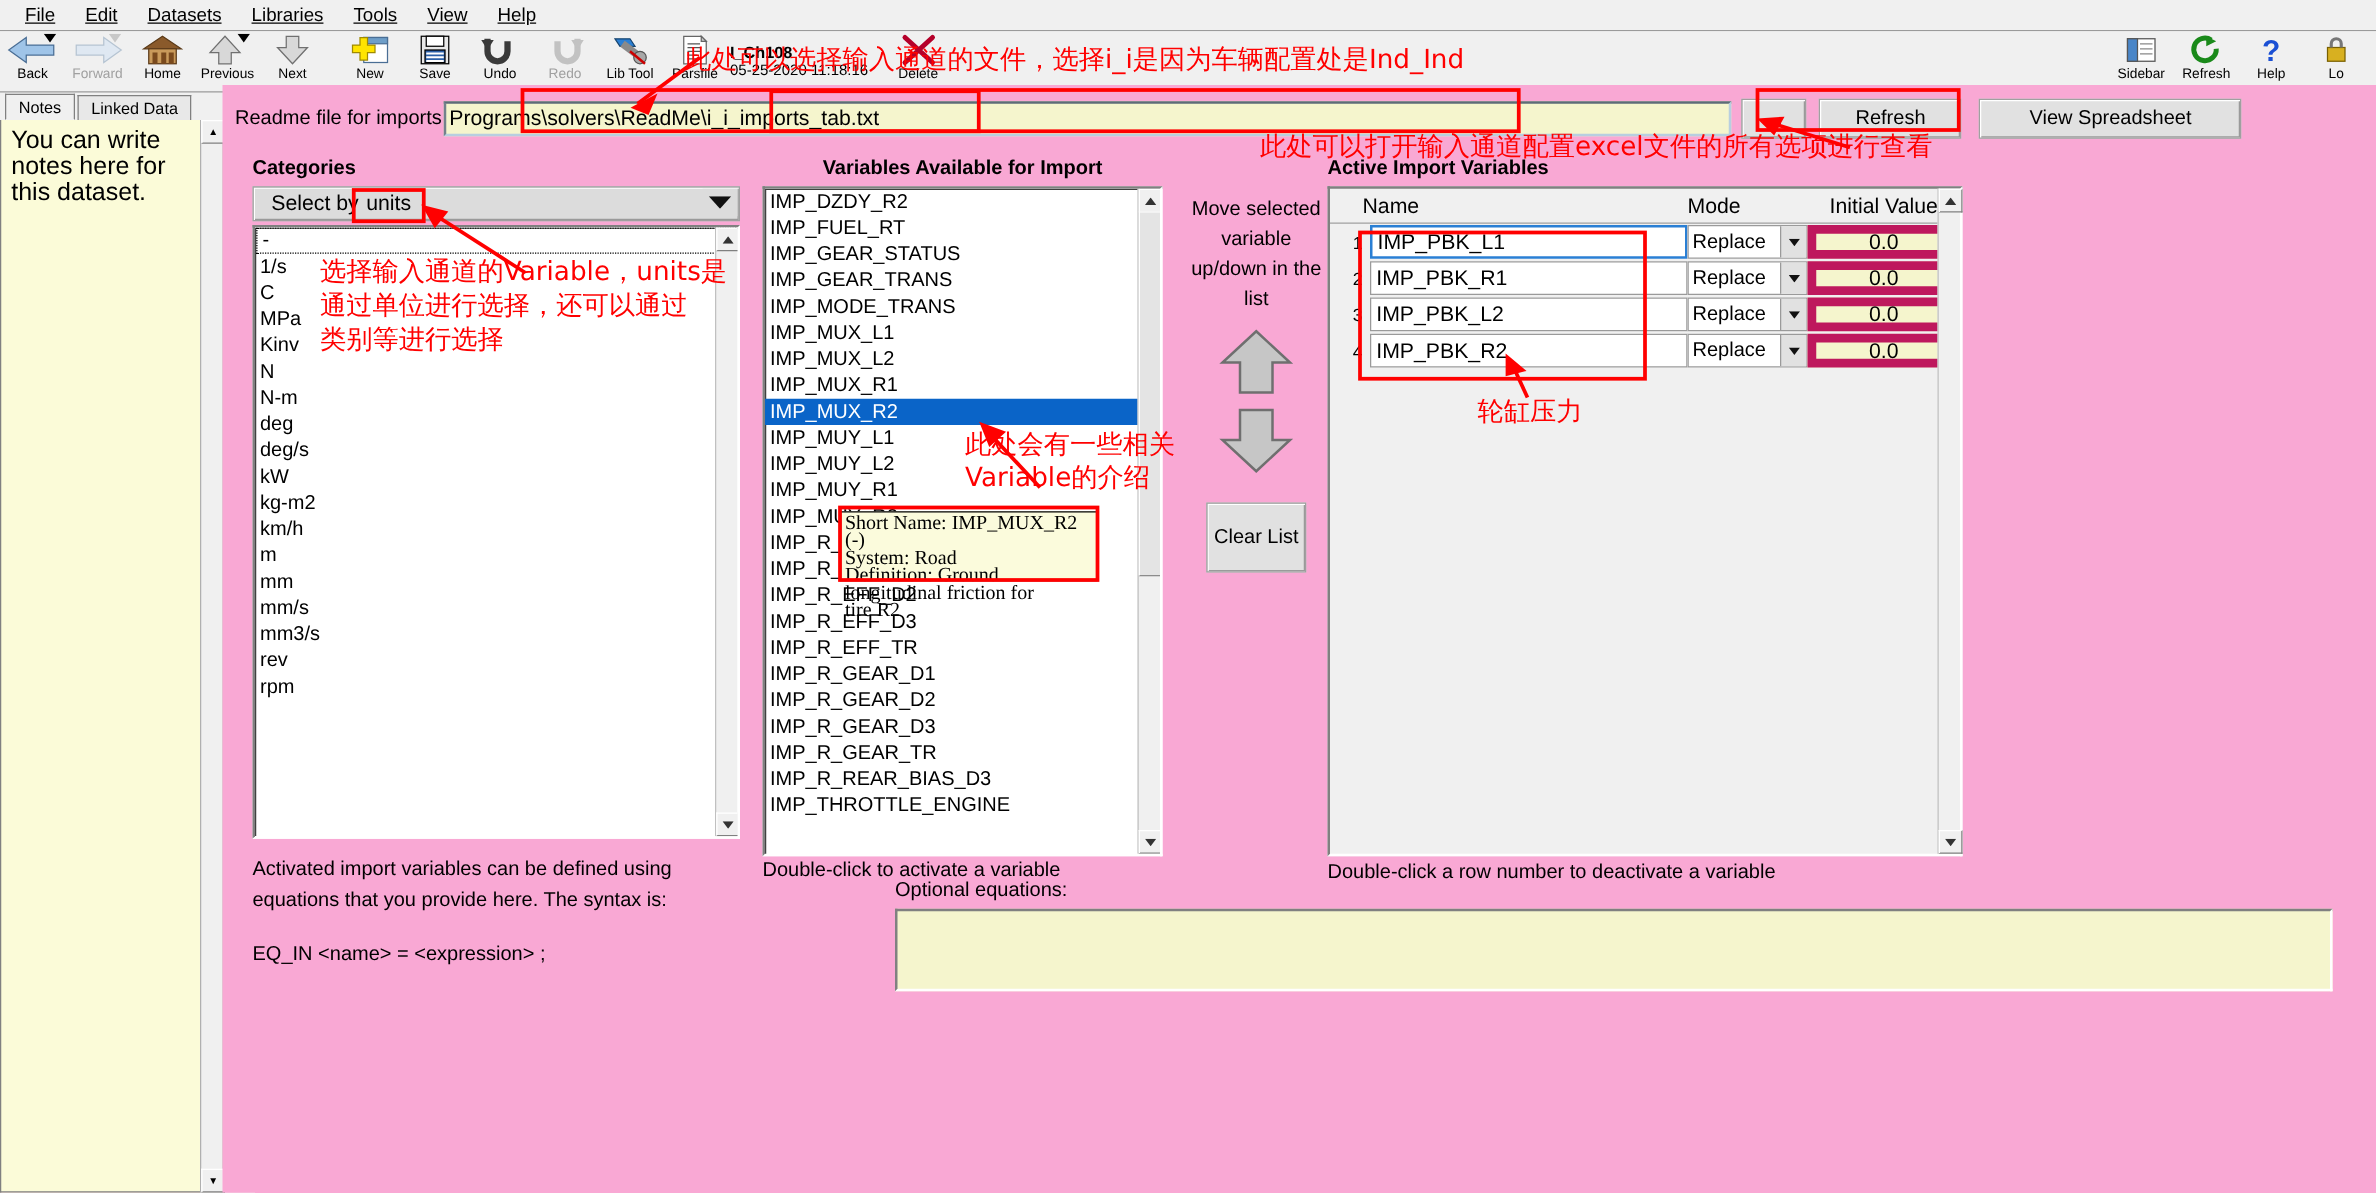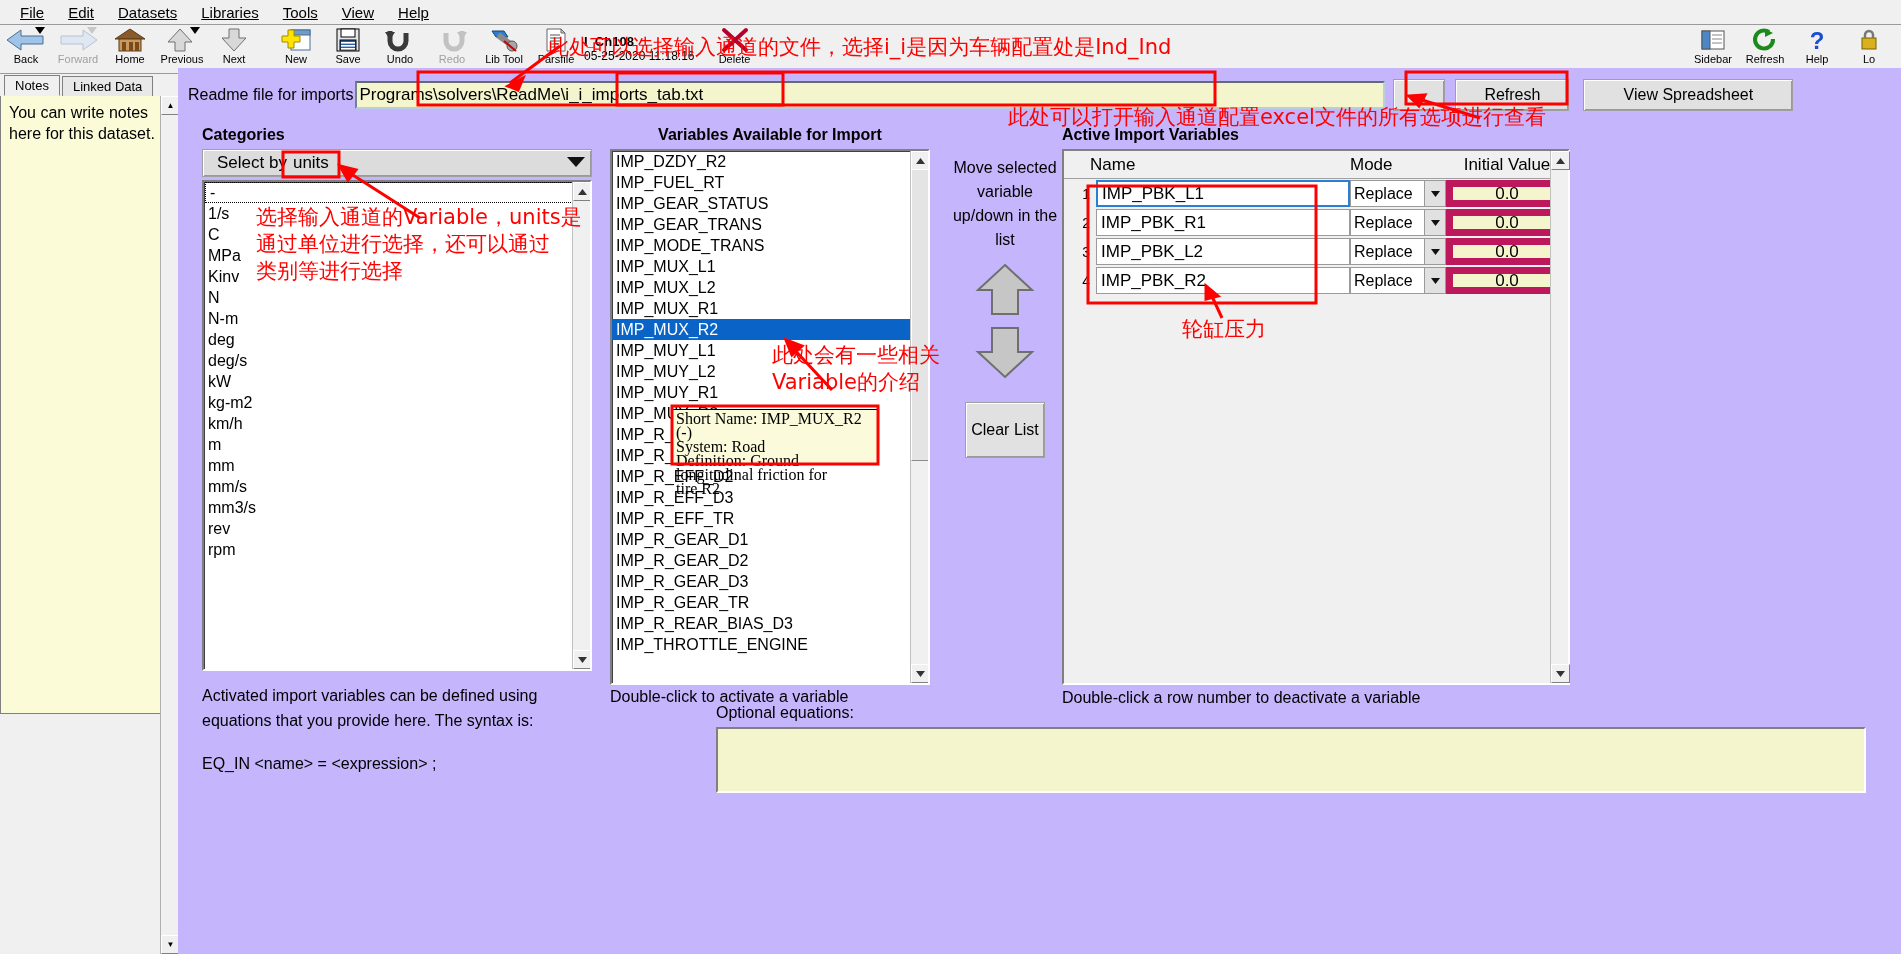--- a/index.html
+++ b/index.html
@@ -37,31 +37,31 @@
   svg{display:block;}
 
   
   .tabsrow{height:22px;background:#f0f0f0;display:flex;align-items:flex-end;
            padding-left:4px;}
   .tab{padding:2px 10px;border:1px solid #808080;border-bottom:none;font-size:13px;
        background:#e8e8e8;margin-right:2px;}
   .tab.active{background:#f0f0f0;border-bottom:1px solid #f0f0f0;}
 
   
-  .notes{position:absolute;left:0;top:96px;width:178px;height:618px;
+  .notes{position:absolute;left:0;top:96px;width:178px;height:858px;
          background:#fbfbd8;border:1px solid #808080;border-top:none;
-         padding:6px 8px;font-size:16px;line-height:21px;box-sizing:border-box;}
+         padding:6px 8px;font-size:20px;line-height:21px;box-sizing:border-box;}
   .notes-scroll{position:absolute;left:160px;top:96px;width:17px;height:858px;
                 background:#f0f0f0;border-left:1px solid #b0b0b0;}
   .sb-arrow{width:17px;height:17px;background:#f0f0f0;border:1px solid #fff;
             border-right-color:#808080;border-bottom-color:#808080;
             display:flex;align-items:center;justify-content:center;font-size:8px;}
 
   
-  .main{position:absolute;left:178px;top:68px;right:0;bottom:0;background:#c4b5fd;}
+  .main{position:absolute;left:178px;top:68px;right:0;bottom:0;background:#f9a8d4;}
   .pathrow{position:absolute;left:10px;top:10px;right:6px;height:34px;display:flex;align-items:center;}
   .pathlabel{font-size:16px;margin-right:2px;}
   .pathfield{flex:1;height:28px;background:#f5f5cd;border:2px inset #b8cfe0;
              border-top-color:#9fb8cc;display:flex;align-items:center;
              font-size:17px;padding-left:2px;box-sizing:border-box;overflow:hidden;white-space:nowrap;}
   .btn{background:#e1e1e1;border:1px solid #a0a0a0;box-shadow:inset 1px 1px 0 #fff, inset -1px -1px 0 #9a9a9a;
        font-size:16px;display:flex;align-items:center;justify-content:center;cursor:default;}
 
   
   .panel-title{font-weight:bold;font-size:16px;}

